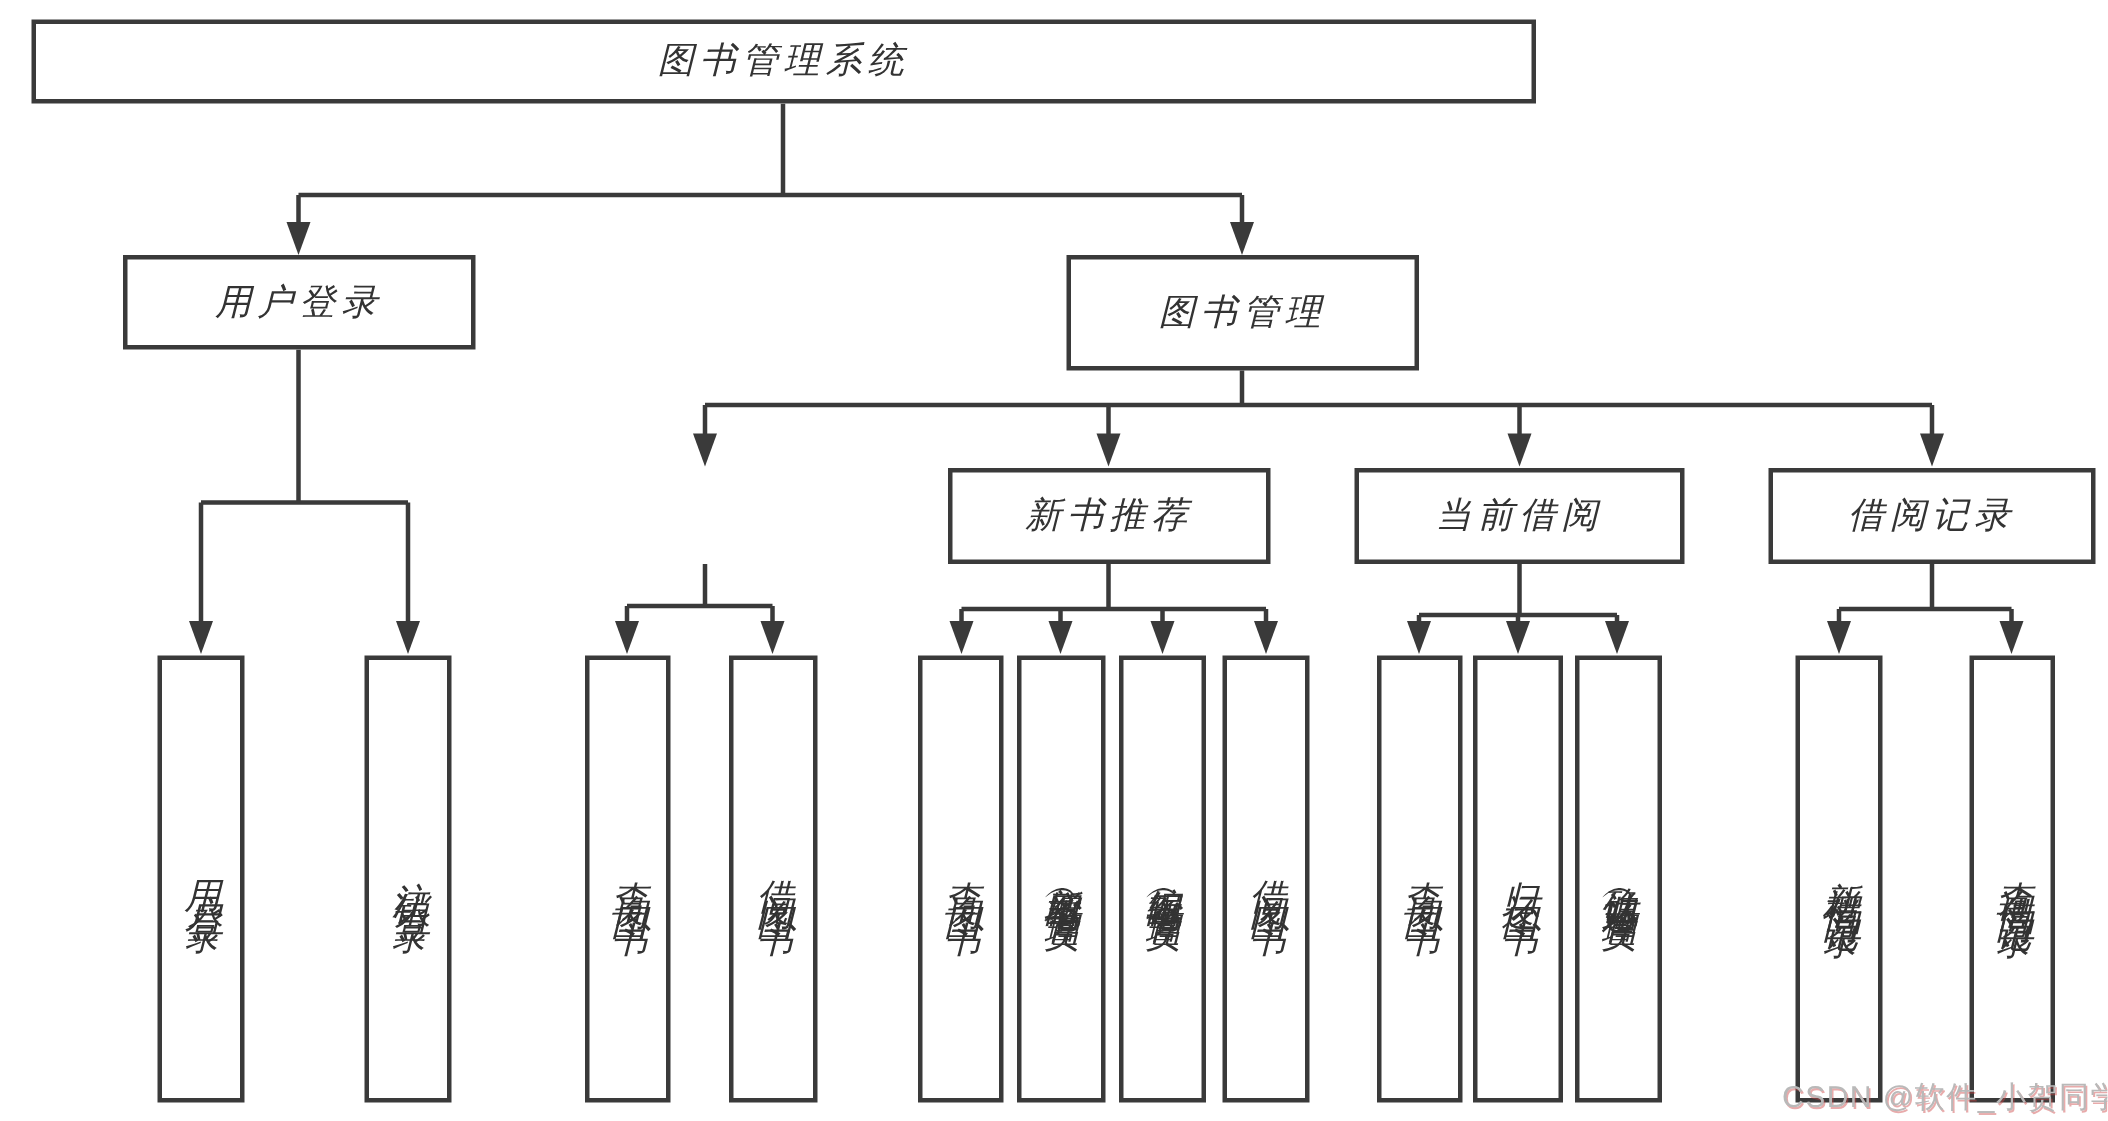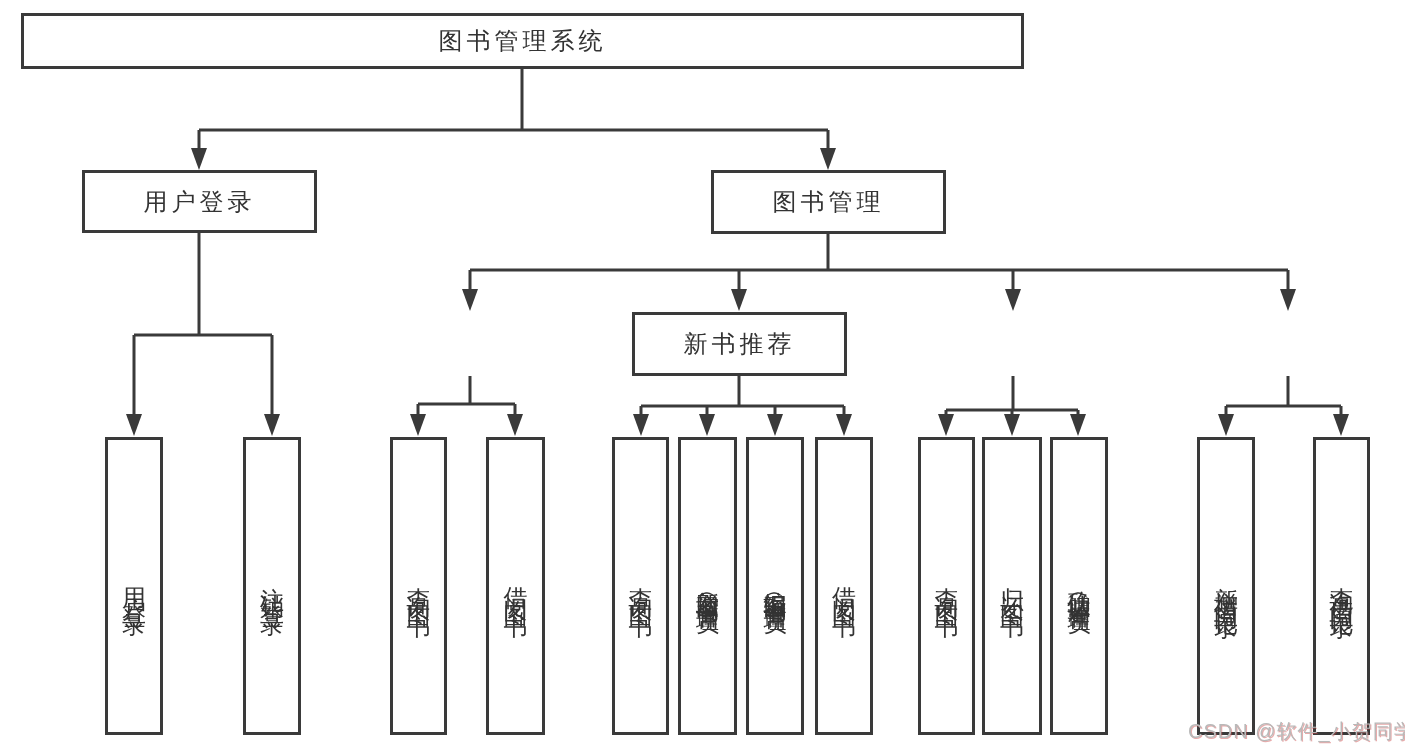--- a/index.html
+++ b/index.html
@@ -12,21 +12,21 @@
   html,body{margin:0;padding:0;background:#ffffff;}
   .stage{
     position:relative;width:1405px;height:747px;background:#ffffff;overflow:hidden;
     font-family:"Liberation Sans","DejaVu Sans",sans-serif;color:var(--text);
   }
   .wires{position:absolute;left:0;top:0;pointer-events:none;}
   .wires path{stroke:var(--line);stroke-width:3;fill:none;}
   .wires polygon{fill:var(--line);stroke:none;}
   .box{
     position:absolute;box-sizing:border-box;background:var(--box-bg);
-    border:3px solid var(--line);display:flex;align-items:center;justify-content:center;
+    border:3px solid var(--line);display:flex;align-items:center;justify-content:center;font-style:italic;
   }
   .box .lbl{
     font-size:24px;line-height:1.15;letter-spacing:4px;white-space:nowrap;color:var(--text);
   }
   .vbox .lbl{
     writing-mode:vertical-rl;text-orientation:mixed;white-space:nowrap;line-height:1;
   }
   .v-s .lbl{letter-spacing:9px;}
   .v-m .lbl{letter-spacing:6px;}
   .v-l .lbl{letter-spacing:3px;font-size:23px;}
@@ -78,26 +78,32 @@
       </g>
   </svg>
 
   <div class="box" style="left:21px;top:13px;width:1003px;height:56px">
     <span class="lbl">图书管理系统</span>
   </div>
 
   <div class="box" style="left:82px;top:170px;width:235px;height:63px">
     <span class="lbl">用户登录</span>
   </div>
-  <div class="box" style="left:711px;top:170px;width:235px;height:64px">
+  <div class="box" style="left:711px;top:170px;width:235px;height:77px">
     <span class="lbl">图书管理</span>
   </div>
 
   <div class="box" style="left:632px;top:312px;width:215px;height:64px">
     <span class="lbl">新书推荐</span>
+  </div>
+  <div class="box" style="left:903px;top:312px;width:220px;height:64px">
+    <span class="lbl">当前借阅</span>
+  </div>
+  <div class="box" style="left:1179px;top:312px;width:218px;height:64px">
+    <span class="lbl">借阅记录</span>
   </div>
 
   <div class="box vbox v-s" style="left:105px;top:437px;width:58px;height:298px">
     <span class="lbl">用户登录</span>
   </div>
   <div class="box vbox v-s" style="left:243px;top:437px;width:58px;height:298px">
     <span class="lbl">注销登录</span>
   </div>
 
   <div class="box vbox v-s" style="left:390px;top:437px;width:57px;height:298px">

